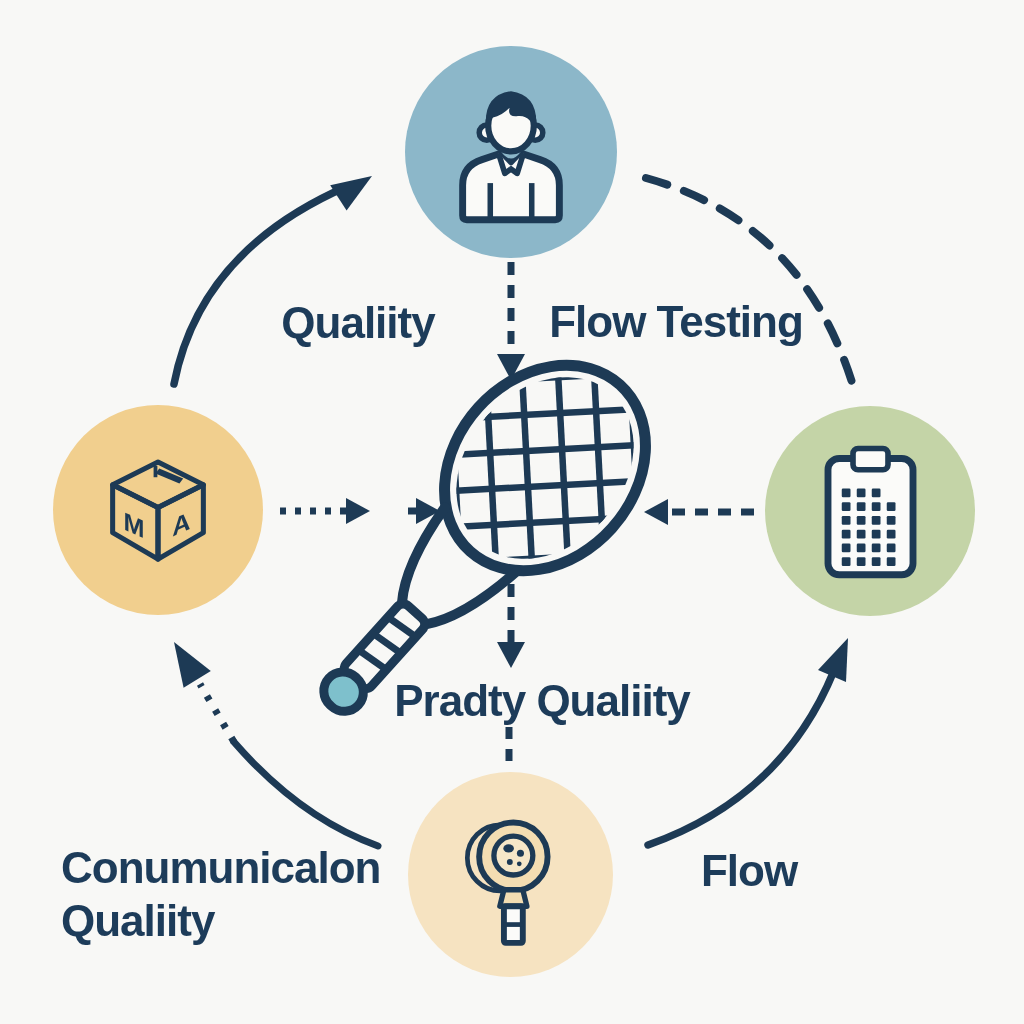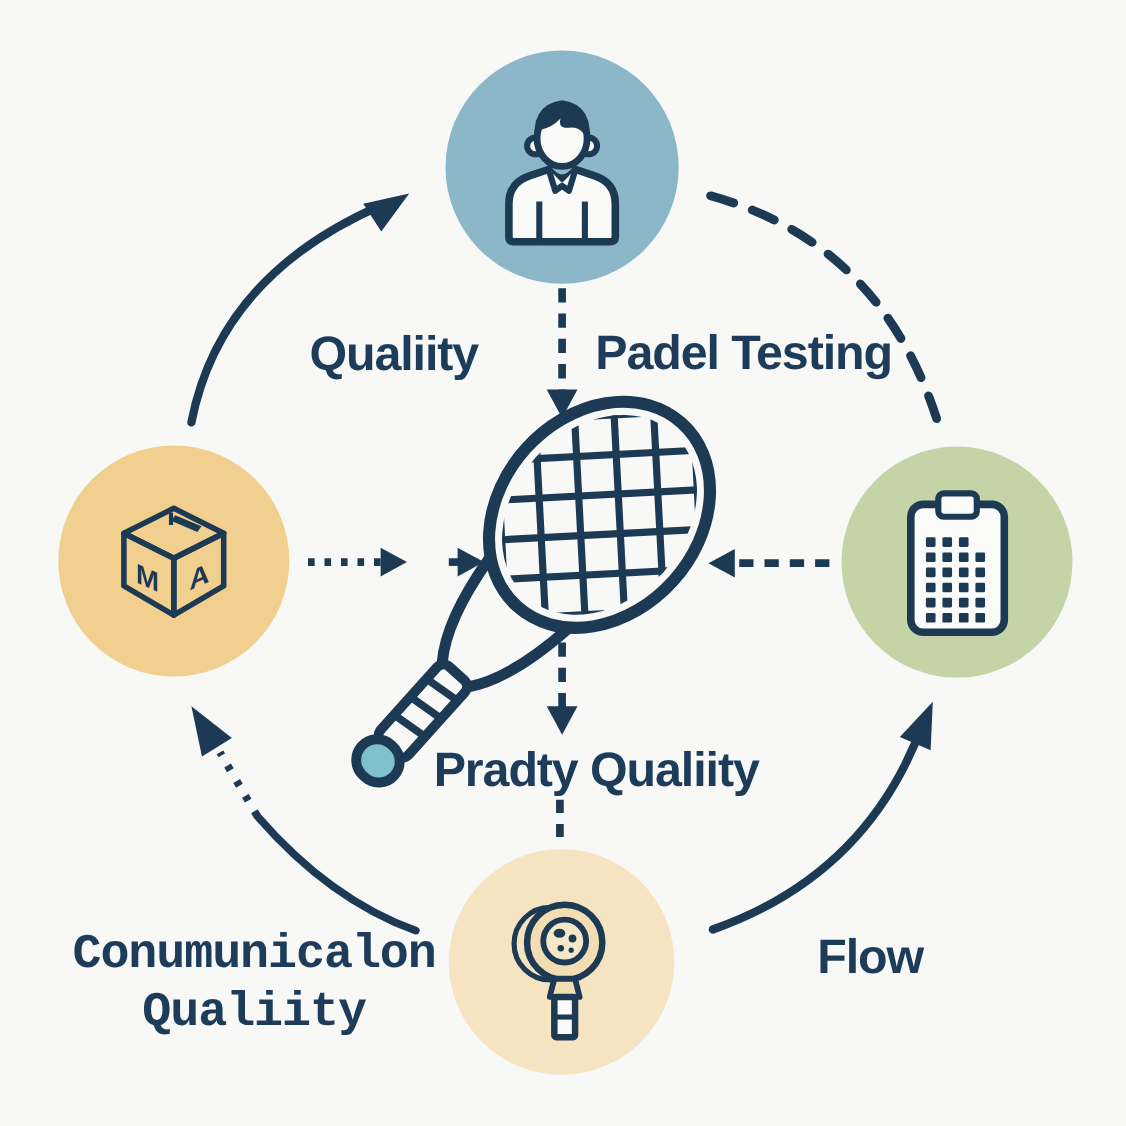--- a/index.html
+++ b/index.html
@@ -11,21 +11,21 @@
   .stage{position:absolute;inset:0;}
   svg{display:block;}
   .overlay{position:absolute;left:0;top:0;z-index:1;pointer-events:none;}
   .node{
     position:absolute;border-radius:50%;display:flex;
     align-items:center;justify-content:center;z-index:2;
   }
   .label{
     position:absolute;z-index:3;transform:translate(-50%,-50%);
     color:#1d3c5a;font-weight:700;font-size:44px;letter-spacing:-1px;
-    white-space:nowrap;text-align:center;line-height:1.2;
+    white-space:nowrap;text-align:left;line-height:1.2;
   }
   .label.twolines{white-space:normal;width:340px;}
 </style>
 </head>
 <body>
 
 <div class="stage">
 
   <svg class="overlay" width="1024" height="1024" viewBox="0 0 1024 1024">
     <defs>
@@ -181,21 +181,21 @@
         <circle cx="98" cy="103" r="5"></circle>
         <circle cx="114" cy="106" r="4"></circle>
       </g>
       <path d="M 88 150 L 81 178 L 127 178 L 120 150 Z" fill="#f3ddb2" stroke="#1d3a55" stroke-width="9" stroke-linejoin="round"></path>
       <rect x="88" y="178" width="32" height="62" rx="3" fill="#fbfbf9" stroke="#1d3a55" stroke-width="10"></rect>
       <line x1="88" y1="209" x2="120" y2="209" stroke="#1d3a55" stroke-width="8"></line>
     </svg>
   </div>
 
   <div class="label" style="left:358px;top:323px;">Qualiity</div>
-  <div class="label" style="left:676px;top:322px;">Padel Testing</div>
+  <div class="label" style="left:676px;top:322px;">Flow Testing</div>
   <div class="label" style="left:542px;top:701px;">Pradty Qualiity</div>
-  <div class="label twolines" style="left:231px;top:895px;font-family:Liberation Mono, monospace;">
+  <div class="label twolines" style="left:231px;top:895px;">
     <span>Conumunicalon</span><br>
     <span>Qualiity</span>
   </div>
-  <div class="label" style="left:791px;top:871px;">Flow</div>
+  <div class="label" style="left:749px;top:871px;">Flow</div>
 
 </div>
 
 </body></html>

